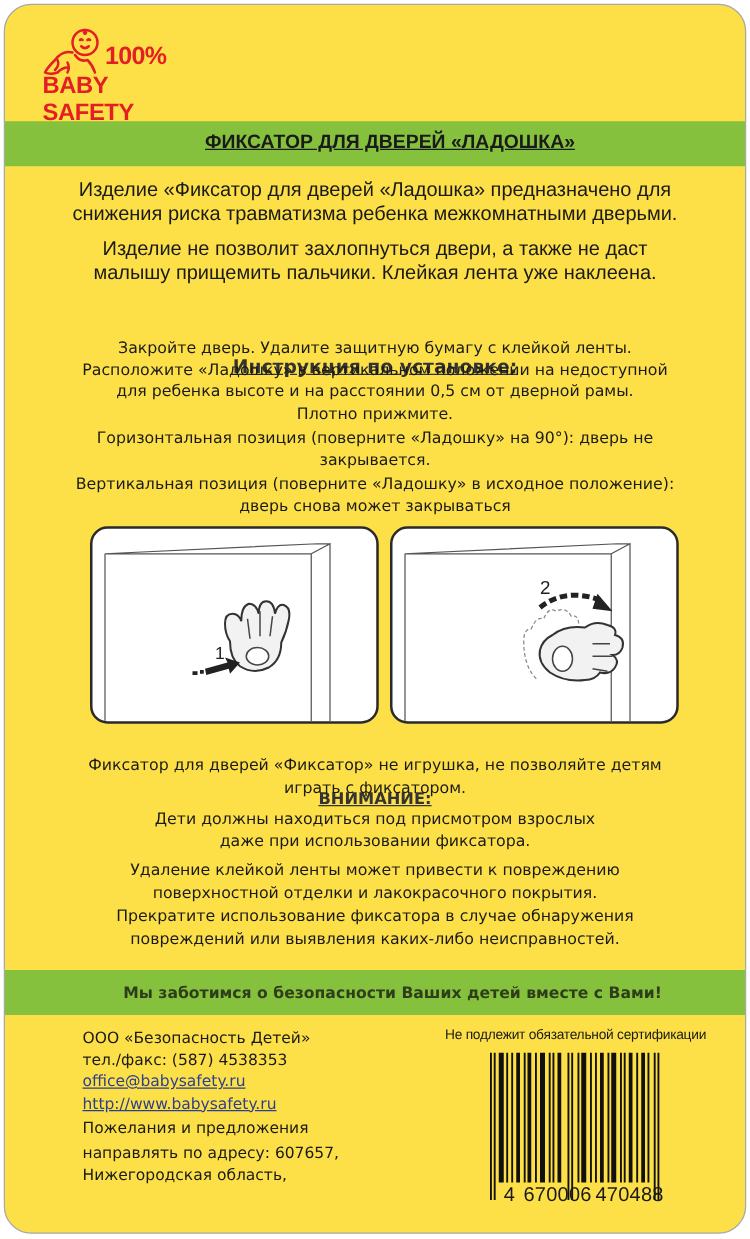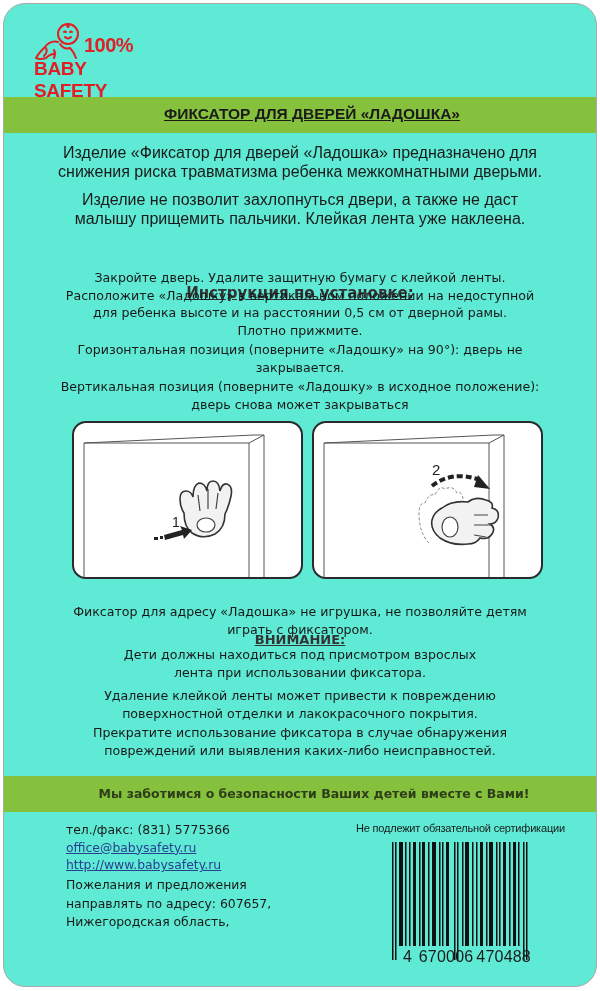--- a/index.html
+++ b/index.html
@@ -1,19 +1,19 @@
 <!DOCTYPE html>
 <html><head>
 <meta charset="utf-8">
 <style>
   html, body { margin: 0; padding: 0; background: #ffffff; }
   body { width: 600px; height: 991px; position: relative; overflow: hidden;
          font-family: "DejaVu Sans", "Liberation Sans", sans-serif; color: #1a1a1a; }
   .card { position: absolute; left: 3px; top: 3px; width: 592px; height: 982px;
-          border: 1.5px solid #a8a8a8; border-radius: 22px; background: #5eead4; overflow: hidden; }
+          border: 1.5px solid #a8a8a8; border-radius: 22px; background: #fde047; overflow: hidden; }
   .logo { position: absolute; left: 28px; top: 18px; width: 115px; height: 62px; }
   .logo-text-100 { position: absolute; left: 52px; top: 12px; color: #e31e24; font-weight: bold;
                    font-size: 20px; font-family: "Liberation Sans", sans-serif; letter-spacing: -0.5px; }
   .logo-text-bs { position: absolute; left: 2px; top: 36px; color: #e31e24; font-weight: bold;
                   font-size: 19px; font-family: "Liberation Sans", sans-serif; letter-spacing: -0.3px; }
   .green-bar { position: absolute; left: 0; width: 592px; background: #86c13d; }
   .bar-top { top: 93px; height: 36px; }
   .bar-title { position: absolute; left: 0; right: 0; top: 8px; text-align: center; font-weight: bold;
                font-size: 15.5px; text-decoration: underline; color: #1a1a1a;
                font-family: "Liberation Sans", sans-serif; padding-left: 24px; }
@@ -107,31 +107,32 @@
       </g>
       <g fill="none" stroke="#222" stroke-width="4" stroke-dasharray="6,3">
         <path d="M118 63 q20 -16 48 -6"></path>
       </g>
       <path d="M164 52 l12 14 l-16 -2 z" fill="#222"></path>
       <text x="118" y="52" font-size="15" font-family="Liberation Sans, sans-serif" fill="#222">2</text>
     </svg>
   </div>
 
   <div class="heading" style="top:580px; font-size:13px;">ВНИМАНИЕ:</div>
-  <div class="para small" style="top:599px; left:50px; right:50px;">Фиксатор для адресу «Ладошка» не игрушка, не позволяйте детям играть с фиксатором.</div>
-  <div class="para small" style="top:642px; left:110px; right:110px;">Дети должны находиться под присмотром взрослых лента при использовании фиксатора.</div>
+  <div class="para small" style="top:599px; left:50px; right:50px;">Фиксатор для дверей «Фиксатор» не игрушка, не позволяйте детям играть с фиксатором.</div>
+  <div class="para small" style="top:642px; left:110px; right:110px;">Дети должны находиться под присмотром взрослых даже при использовании фиксатора.</div>
   <div class="para small" style="top:683px; left:60px; right:60px;">Удаление клейкой ленты может привести к повреждению поверхностной отделки и лакокрасочного покрытия.</div>
   <div class="para small" style="top:720px; left:50px; right:50px;">Прекратите использование фиксатора в случае обнаружения повреждений или выявления каких-либо неисправностей.</div>
 
   <div class="green-bar bar-bottom">
     <div class="bar-slogan">Мы заботимся о безопасности Ваших детей вместе с Вами!</div>
   </div>
 
   <div class="contact">
-    <div>тел./факс: (831) 5775366</div>
+    <div>ООО «Безопасность Детей»</div>
+    <div>тел./факс: (587) 4538353</div>
     <div><a>office@babysafety.ru</a></div>
     <div><a>http://www.babysafety.ru</a></div>
     <div style="margin-top:2px">Пожелания и предложения</div>
     <div style="margin-top:2px">направлять по адресу: 607657,</div>
     <div>Нижегородская область,</div>
   </div>
 
   <div class="cert">Не подлежит обязательной сертификации</div>
   <svg class="barcode" viewBox="0 0 140 118" preserveAspectRatio="none">
     <g fill="#111">

